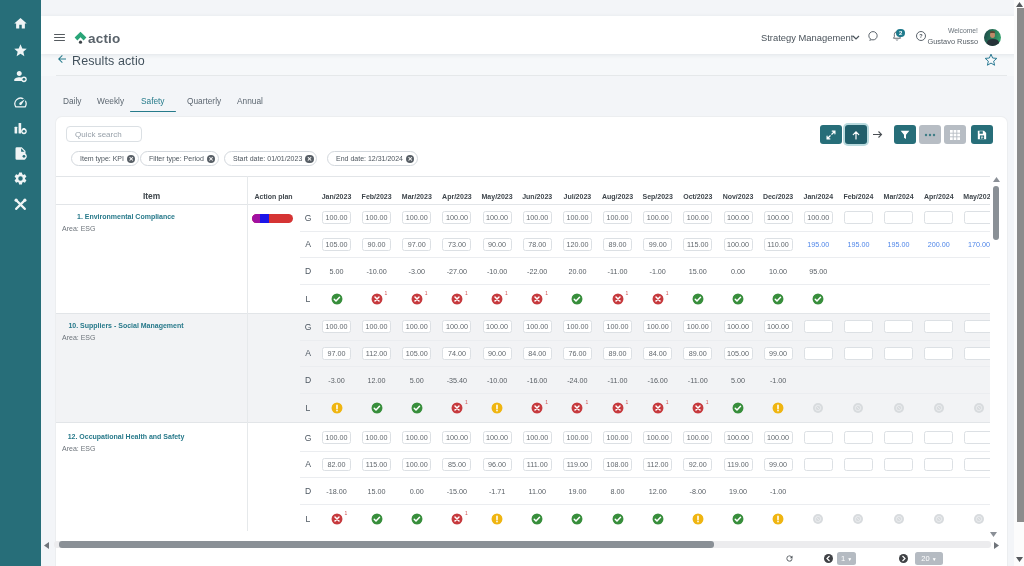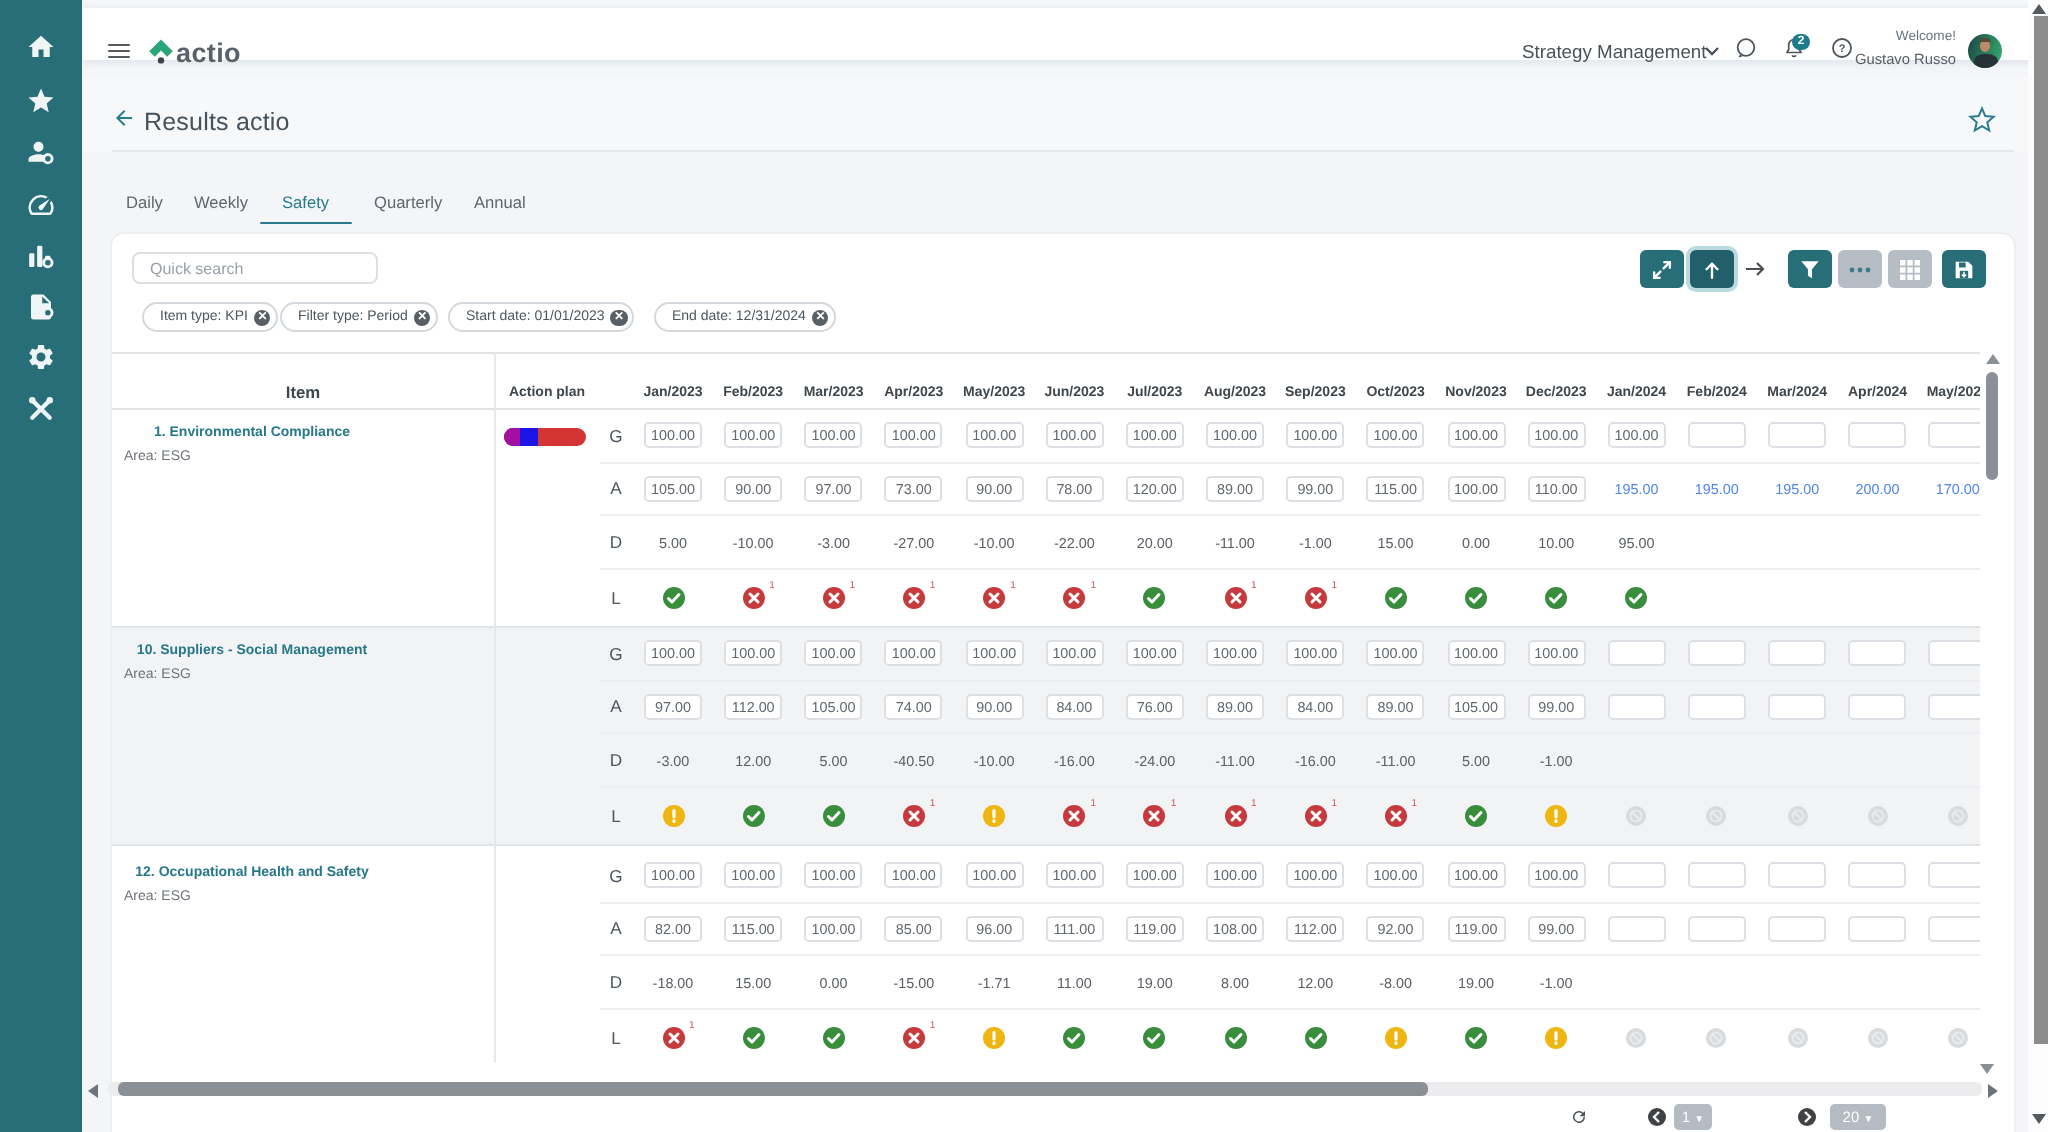--- a/index.html
+++ b/index.html
@@ -1,34 +1,34 @@
 <!DOCTYPE html>
 <html><head><meta charset="utf-8"><title>Results matrix</title><style>
 *{margin:0;padding:0;box-sizing:border-box;font-family:"Liberation Sans",sans-serif;}
 html,body{width:1024px;height:566px;overflow:hidden;background:#fff;}
 #app{position:relative;width:1024px;height:566px;overflow:hidden;background:#f3f5f8;}
 .abs{position:absolute;}
 #sidebar{position:absolute;left:0;top:0;width:41px;height:566px;background:#276e79;z-index:30;}
 .sic{position:absolute;left:13px;width:15px;height:15px;opacity:.93;}
-#header{position:absolute;left:41px;top:4px;width:983px;height:26px;background:#fff;z-index:20;box-shadow:0 1px 4px rgba(40,60,80,.10);}
+#header{position:absolute;left:41px;top:16px;width:983px;height:38px;background:#fff;z-index:20;box-shadow:0 1px 4px rgba(40,60,80,.10);}
 .hline{position:absolute;background:#555a5f;height:1.6px;width:11px;border-radius:1px;}
 #logo-txt{position:absolute;left:47px;top:14.5px;font-size:13.5px;font-weight:bold;color:#59626a;letter-spacing:.2px;}
 #sm{position:absolute;left:720px;top:15.5px;font-size:9.4px;color:#49525a;}
 .topic{position:absolute;top:14px;width:12px;height:12px;}
 #welc{position:absolute;right:46px;top:12px;text-align:right;font-size:6.8px;color:#6a737b;line-height:5px;}
 #gust{position:absolute;right:46px;top:21px;text-align:right;font-size:7.4px;color:#565e66;}
 #avatar{position:absolute;left:943px;top:13px;width:17px;height:17px;border-radius:50%;background:linear-gradient(105deg,#1f4f4a 10%,#2e8f62 70%,#39a873 95%);overflow:hidden;}
 #titlebar{position:absolute;left:41px;top:38px;width:983px;height:38px;background:#f6f8fa;}
 #back{position:absolute;left:56px;top:53px;width:12px;height:12px;}
 #title{position:absolute;left:72px;top:54px;font-size:12.5px;color:#43525d;font-weight:500;letter-spacing:.1px;}
 #fav{position:absolute;left:984px;top:53px;width:14px;height:14px;}
 .tab{position:absolute;top:96px;font-size:8.3px;font-weight:normal;color:#5d6771;}
 #tabu{position:absolute;left:130px;top:110.5px;width:46px;height:1.8px;background:#267b8b;border-radius:1px;}
 #card{position:absolute;left:56px;top:117px;width:951px;height:449px;background:#fff;border-radius:6px 6px 0 0;box-shadow:0 0 0 1px #eceef0;}
-#qsearch{position:absolute;left:66px;top:126px;width:123px;height:16px;border:1px solid #dbe0e4;border-radius:4px;background:#fff;font-size:8px;color:#98a1aa;line-height:15px;padding-left:8px;}
+#qsearch{position:absolute;left:66px;top:126px;width:76px;height:16px;border:1px solid #dbe0e4;border-radius:4px;background:#fff;font-size:8px;color:#98a1aa;line-height:15px;padding-left:8px;}
 .chip{position:absolute;top:151px;height:15px;border:1px solid #d3d8dd;border-radius:8px;background:#fff;font-size:7px;color:#4d565e;line-height:13.5px;padding:0 14px 0 8px;white-space:nowrap;}
 .chipx{position:absolute;right:2.5px;top:2.8px;width:8.5px;height:8.5px;border-radius:50%;background:#585f66;color:#fff;font-size:6px;text-align:center;line-height:8.5px;font-weight:bold;}
 .tbtn{position:absolute;top:125px;width:22px;height:19px;border-radius:3px;background:#276e79;}
 .tbtn svg{position:absolute;left:50%;top:50%;transform:translate(-50%,-50%);}
 .gbtn{background:#b7bdc4;}
 #tablewrap{position:absolute;left:56px;top:176px;width:934px;height:355px;overflow:hidden;background:#fff;}
 .mon{position:absolute;width:46px;margin-left:-23px;text-align:center;font-size:7px;font-weight:bold;color:#3f464c;}
 .box{position:absolute;width:29px;height:13px;margin-left:-14.5px;border:1px solid #dce0e4;border-radius:2.5px;background:#fff;font-size:7.2px;color:#62686e;text-align:center;line-height:12px;}
 .dval{position:absolute;width:40px;margin-left:-20px;text-align:center;font-size:7.2px;color:#5a6066;}
 .bval{position:absolute;width:40px;margin-left:-20px;text-align:center;font-size:7.2px;color:#4f86e8;}
@@ -368,21 +368,21 @@
       <div class="box" style="left:682.0px;top:170.5px">105.00</div>
       <div class="box" style="left:722.1px;top:170.5px">99.00</div>
       <div class="box" style="left:762.3px;top:170.5px"></div>
       <div class="box" style="left:802.4px;top:170.5px"></div>
       <div class="box" style="left:842.6px;top:170.5px"></div>
       <div class="box" style="left:882.8px;top:170.5px"></div>
       <div class="box" style="left:922.9px;top:170.5px"></div>
       <div class="dval" style="left:280.5px;top:199.5px">-3.00</div>
       <div class="dval" style="left:320.6px;top:199.5px">12.00</div>
       <div class="dval" style="left:360.8px;top:199.5px">5.00</div>
-      <div class="dval" style="left:400.9px;top:199.5px">-40.50</div>
+      <div class="dval" style="left:400.9px;top:199.5px">-35.40</div>
       <div class="dval" style="left:441.1px;top:199.5px">-10.00</div>
       <div class="dval" style="left:481.2px;top:199.5px">-16.00</div>
       <div class="dval" style="left:521.4px;top:199.5px">-24.00</div>
       <div class="dval" style="left:561.5px;top:199.5px">-11.00</div>
       <div class="dval" style="left:601.7px;top:199.5px">-16.00</div>
       <div class="dval" style="left:641.8px;top:199.5px">-11.00</div>
       <div class="dval" style="left:682.0px;top:199.5px">5.00</div>
       <div class="dval" style="left:722.1px;top:199.5px">-1.00</div>
       <svg class="lic" style="left:280.5px;top:226px" viewBox="0 0 24 24">
         <circle cx="12" cy="12" r="11" fill="#efb511"></circle>

